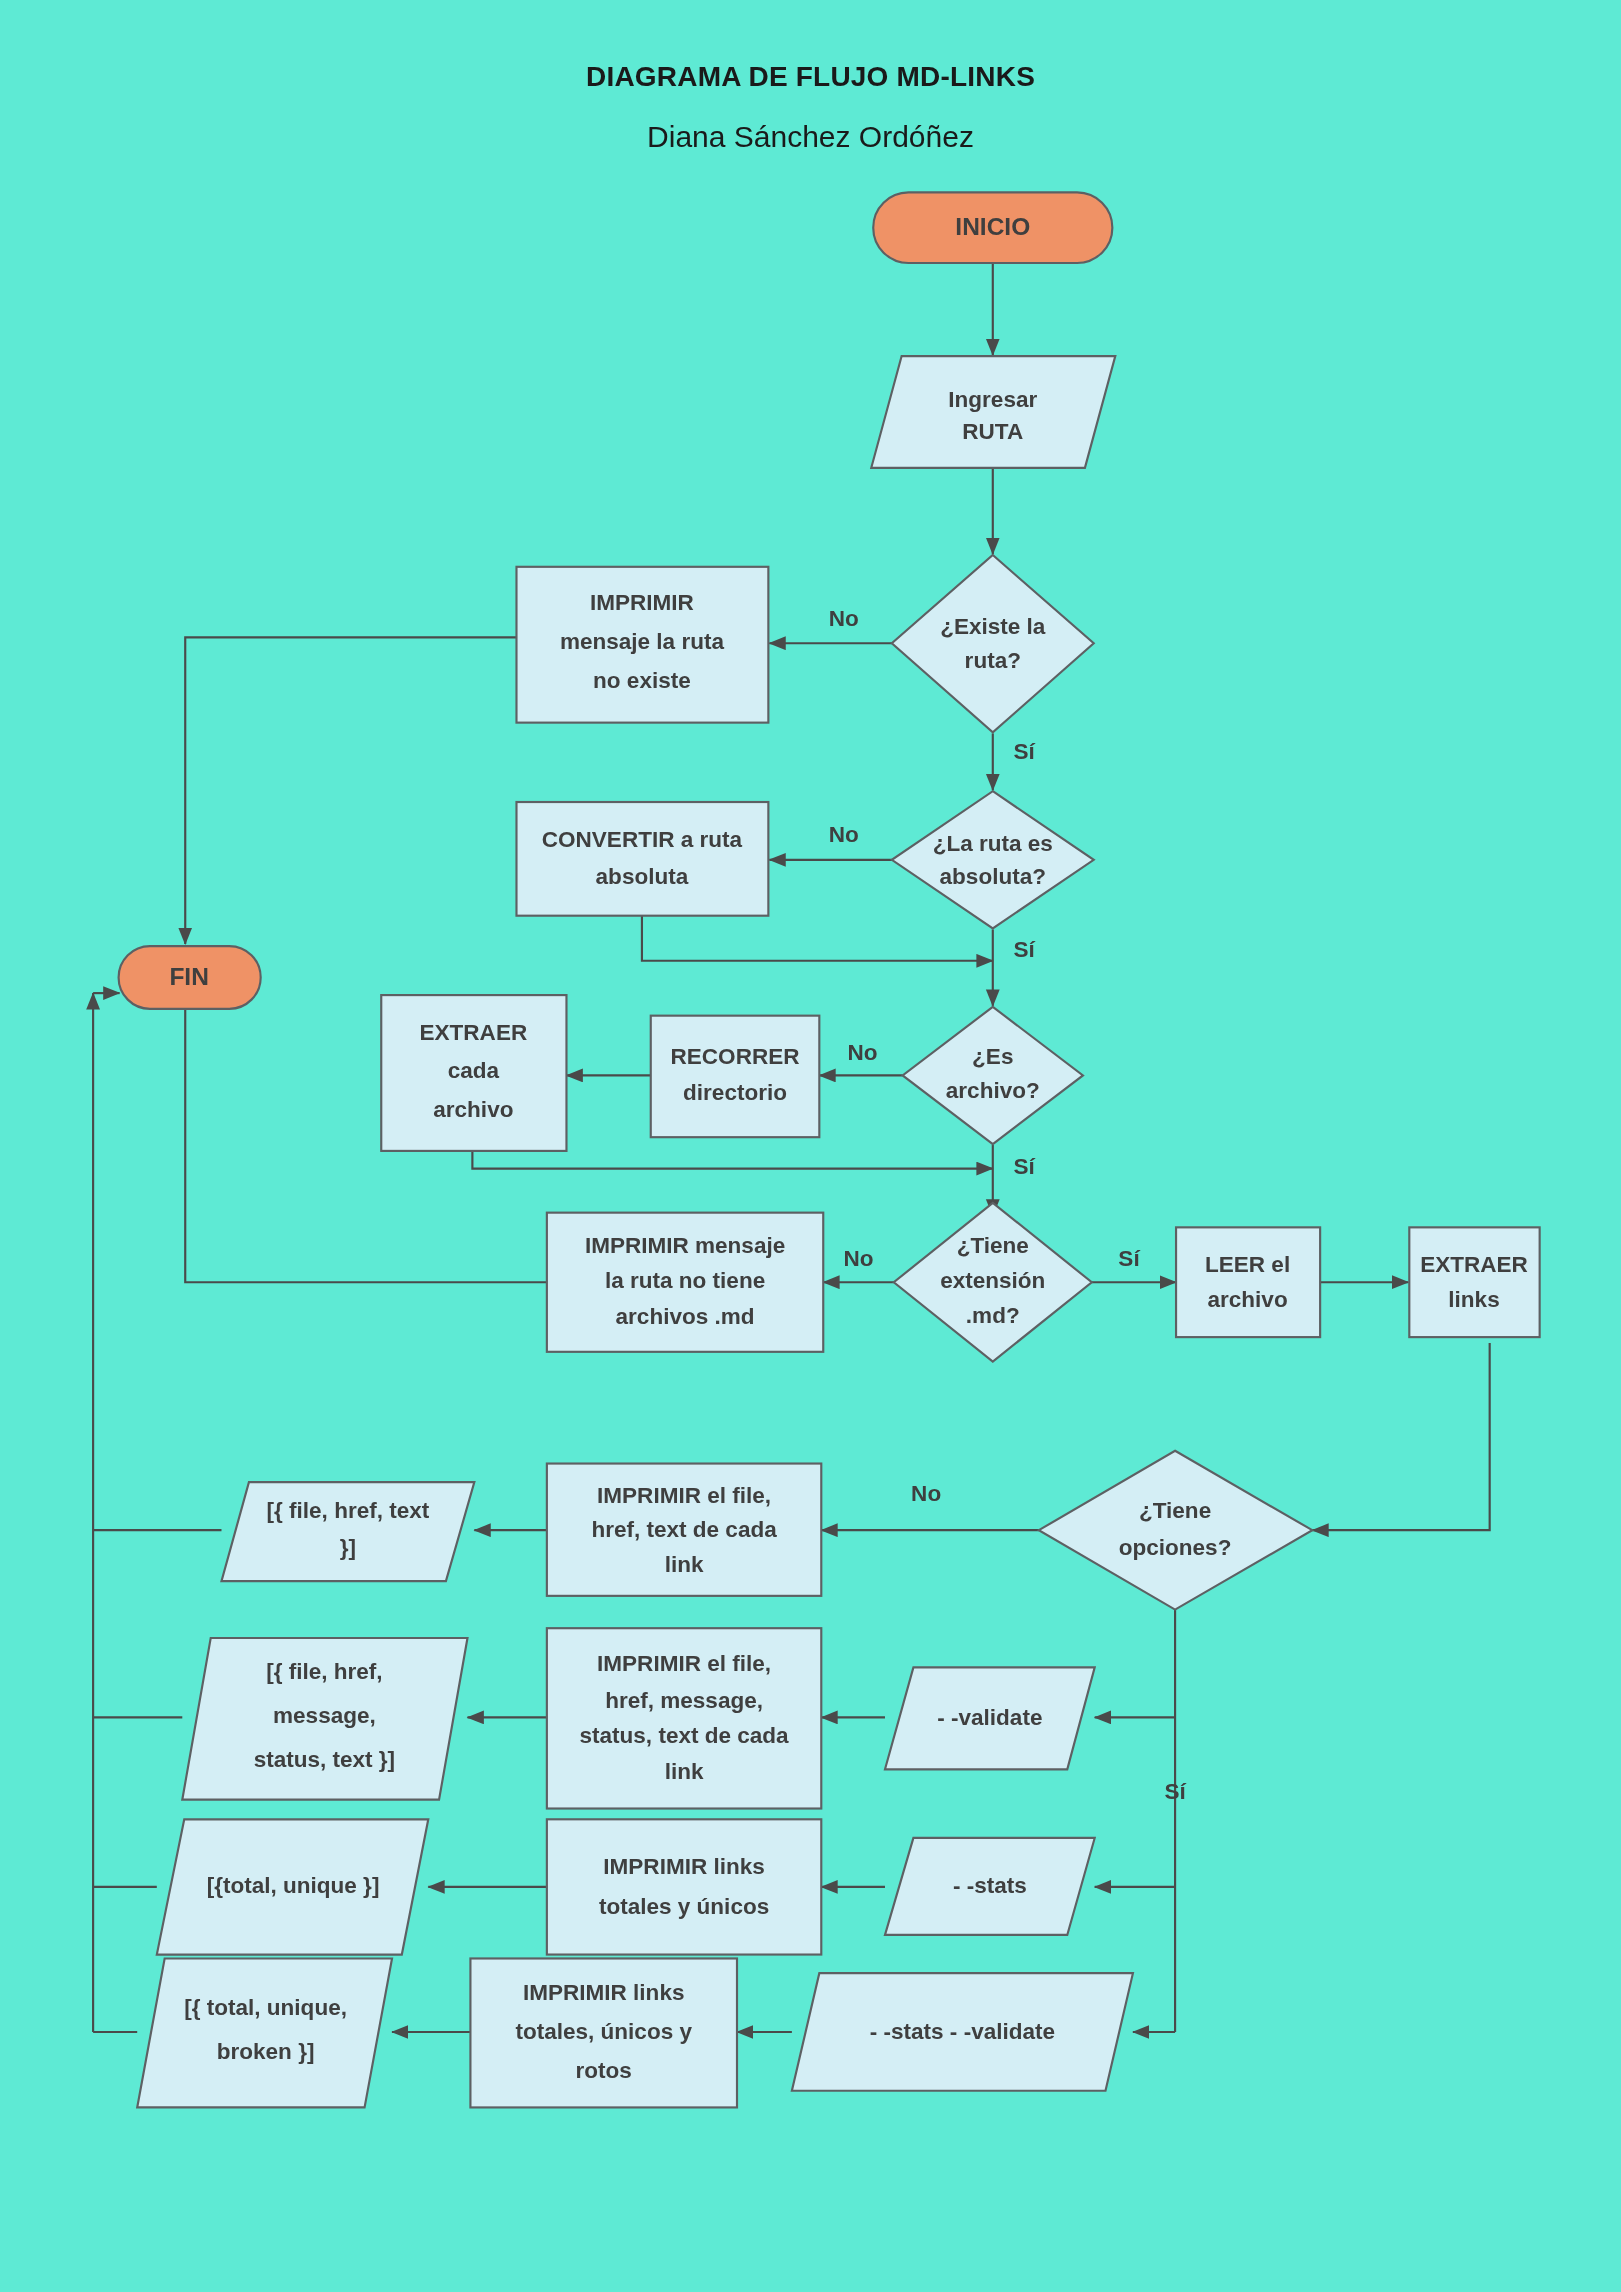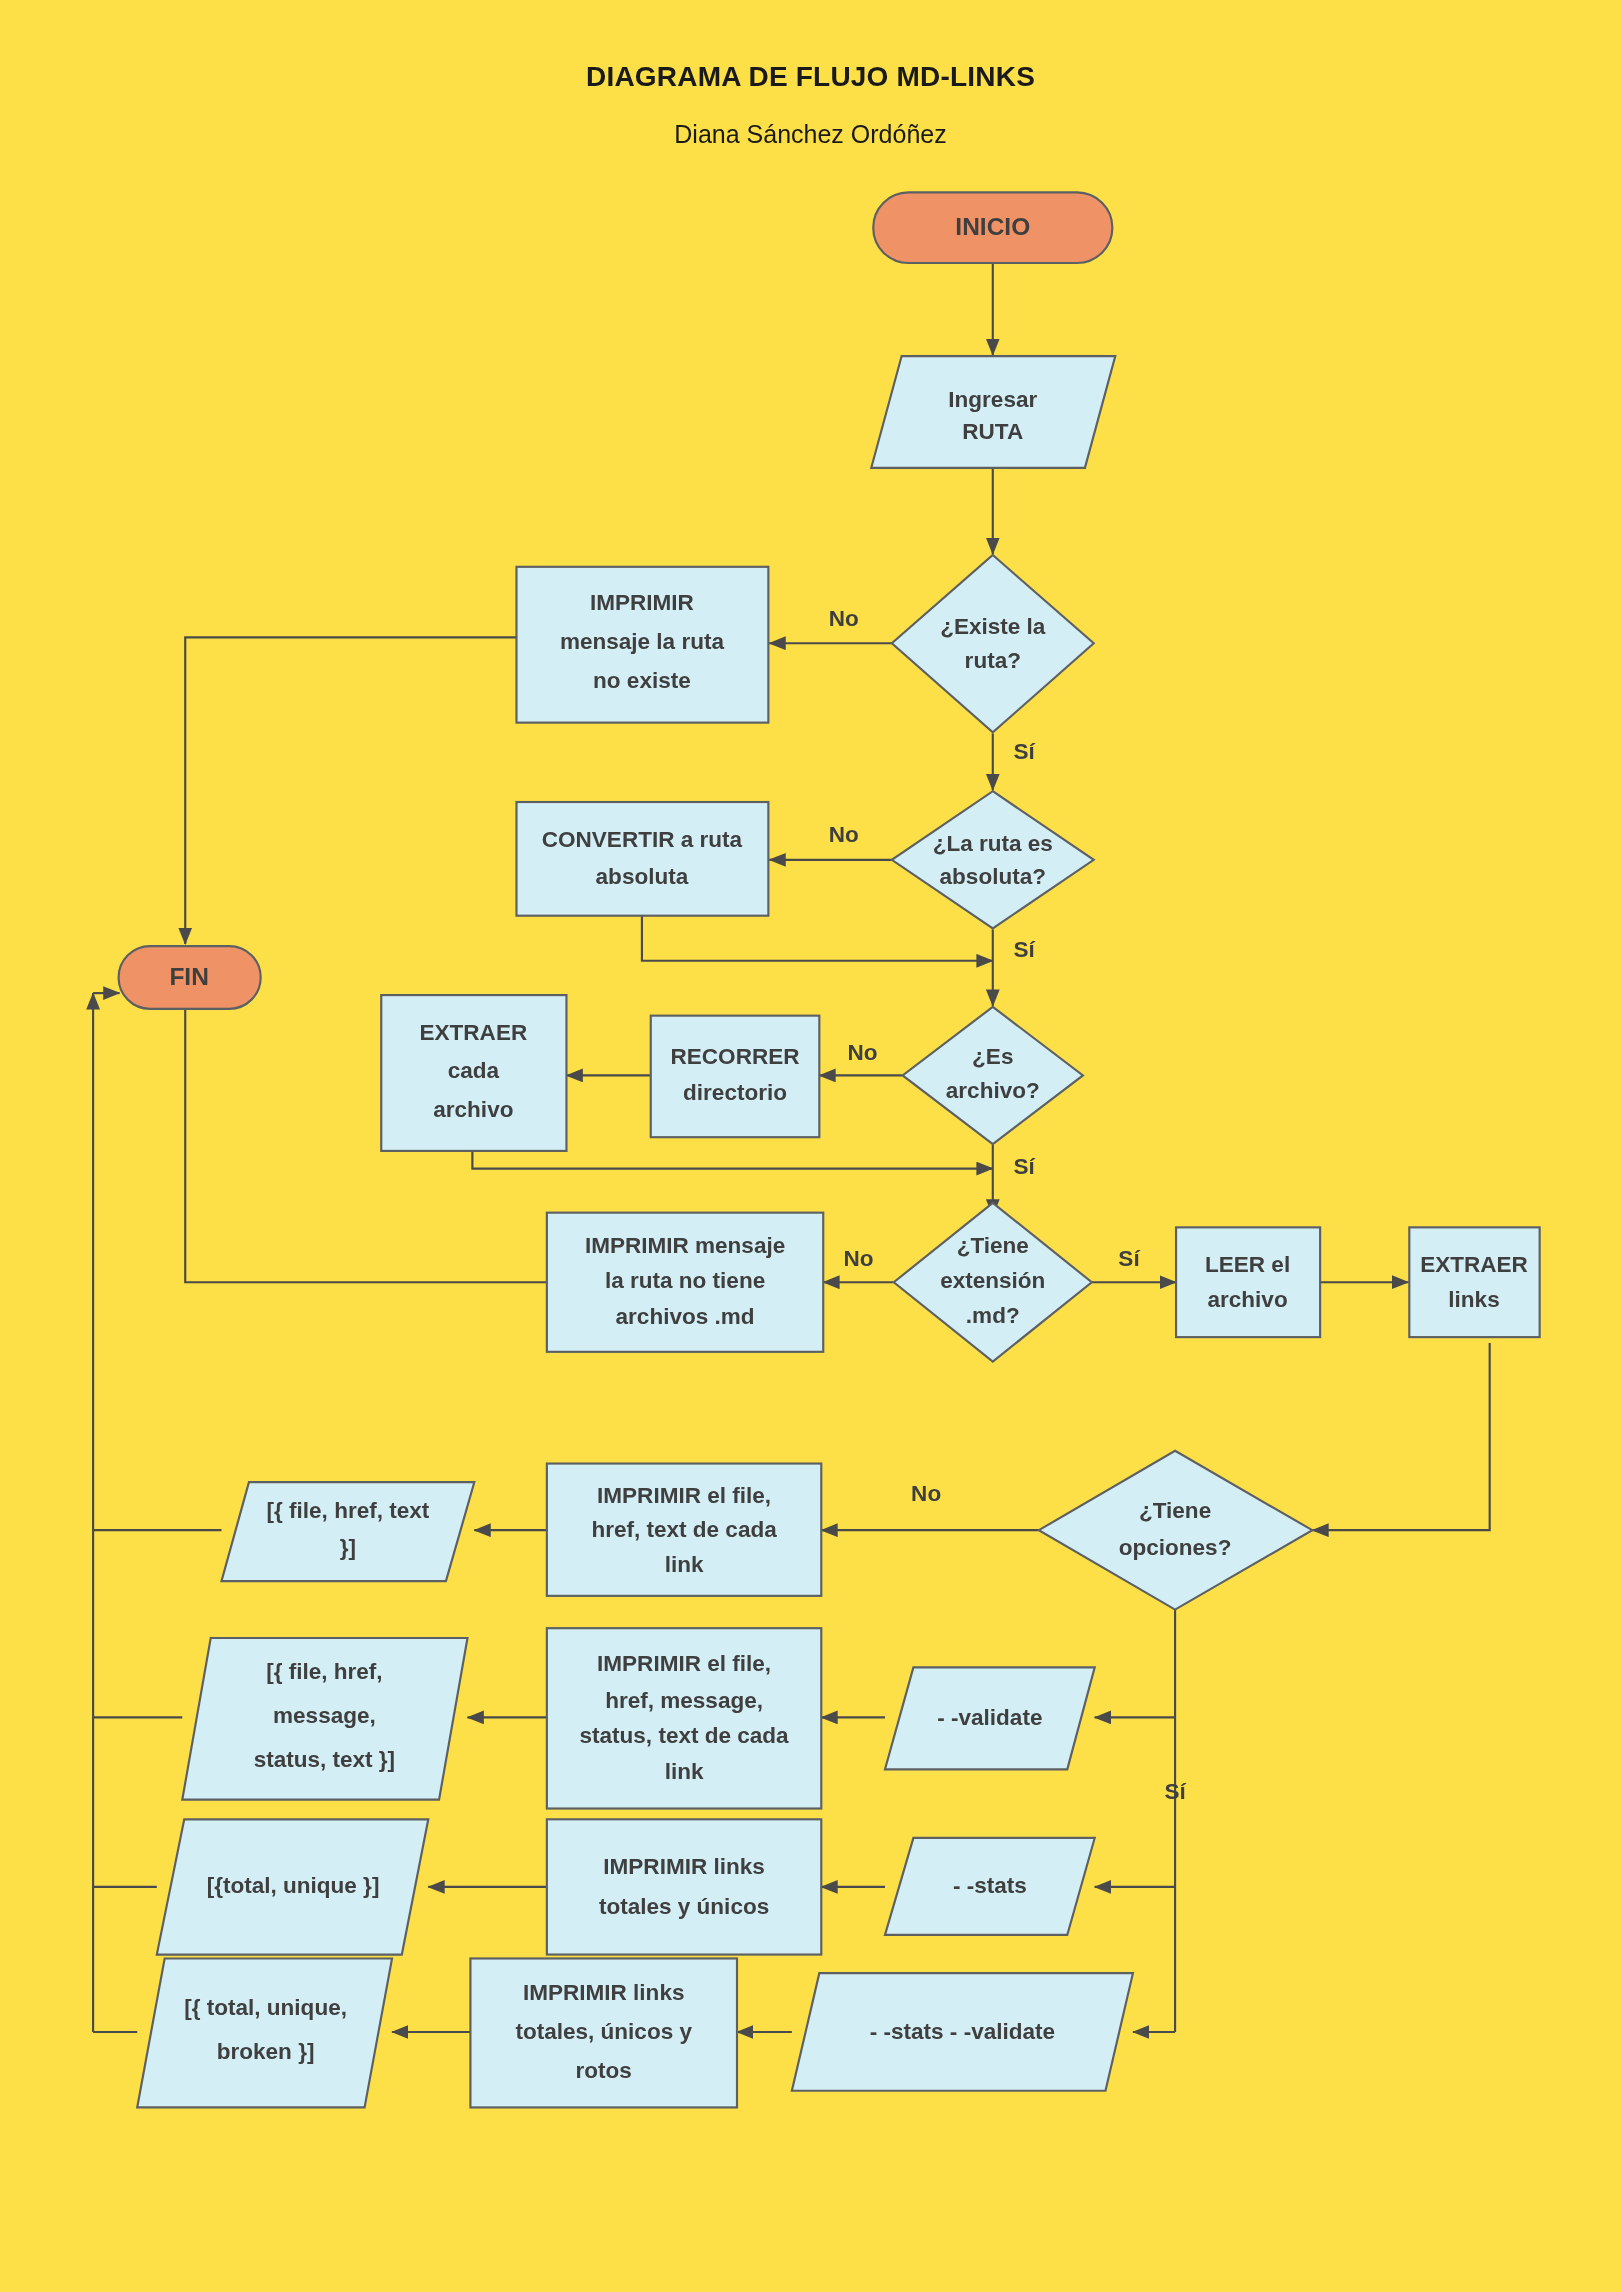--- a/index.html
+++ b/index.html
@@ -11,38 +11,38 @@
     width: 1621px;
     height: 2293px;
     font-family: "Liberation Sans", sans-serif;
     color: #3b3b3b;
     overflow: hidden;
   }
   #page {
     position: relative;
     width: 1621px;
     height: 2293px;
-    background: #fde047;
+    background: #5eead4;
   }
   .hdr {
     position: absolute;
     left: 0;
     width: 1621px;
     text-align: center;
   }
   #doc-title {
     top: 61px;
     font-size: 28px;
     font-weight: bold;
     letter-spacing: 0.2px;
     color: #1a1a1a;
   }
   #doc-author {
     top: 120px;
-    font-size: 25px;
+    font-size: 30px;
     font-weight: normal;
     color: #1a1a1a;
   }
   svg#flow {
     position: absolute;
     left: 0;
     top: 0;
     width: 1621px;
     height: 2293px;
   }

